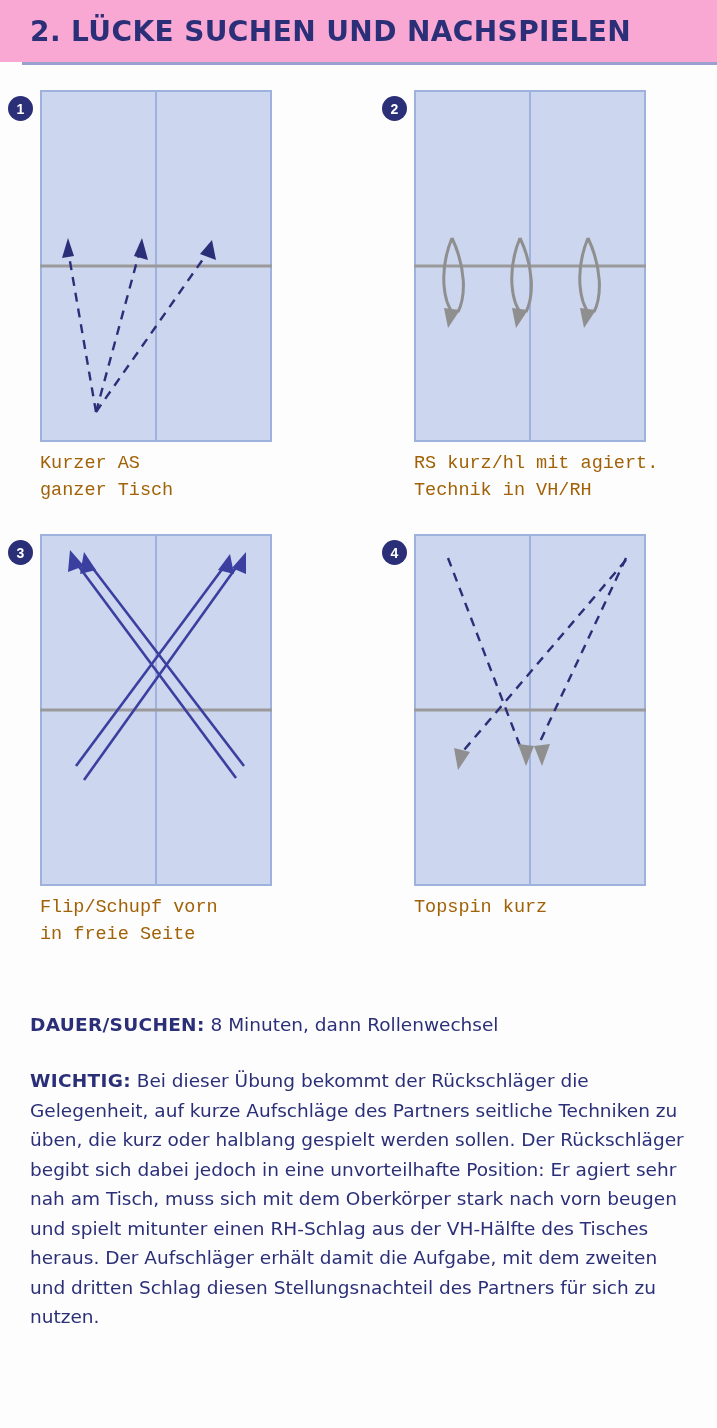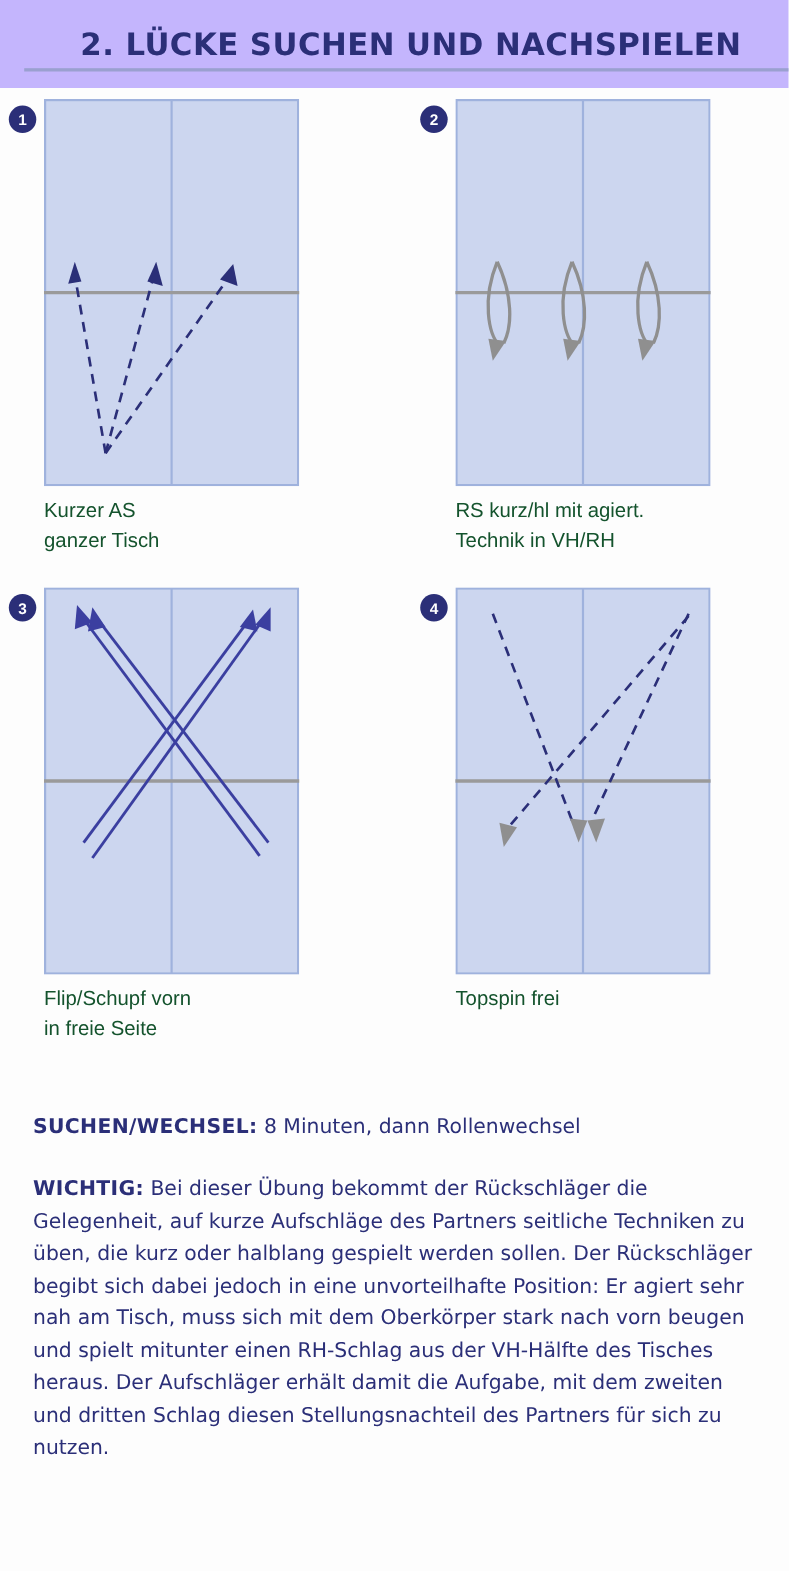--- a/index.html
+++ b/index.html
@@ -22,25 +22,24 @@
     background: #fdfdfd;
     overflow: hidden;
   }
 
   
   .header {
     position: absolute;
     left: 0;
     top: 0;
     width: 717px;
-    height: 80px;
-    background: #c4b5fd;
+    height: 62px;
+    background: #f9a8d4;
     display: flex;
     align-items: center;
-    justify-content: center;
   }
   .header-title {
     font-family: "DejaVu Sans", sans-serif;
     font-weight: bold;
     font-size: 28px;
     letter-spacing: 0.4px;
     color: #2b2f78;
     padding-left: 30px;
     white-space: nowrap;
   }
@@ -92,24 +91,24 @@
     width: 232px;
     height: 352px;
   }
   .table-svg { display: block; }
 
   .caption {
     position: absolute;
     left: 32px;
     top: 372px;
     width: 290px;
-    font-family: Liberation Sans, sans-serif;
+    font-family: Liberation Mono, monospace;
     font-size: 18.5px;
     line-height: 27px;
-    color: #14532d;
+    color: #a16207;
     white-space: pre-line;
   }
 
   
   .textblock {
     position: absolute;
     left: 30px;
     top: 1012px;
     width: 655px;
   }
@@ -232,27 +231,27 @@
             <line x1="212" y1="24" x2="124" y2="212"></line>
             <line x1="212" y1="26" x2="50" y2="216"></line>
           </g>
           <g fill="#8f8f8f">
             <polygon points="44,236 40,214 56,218"></polygon>
             <polygon points="112,232 104,210 120,212"></polygon>
             <polygon points="128,232 120,212 136,210"></polygon>
           </g>
         </svg>
       </div>
-      <div class="caption">Topspin frei</div>
+      <div class="caption">Topspin kurz</div>
     </div>
 
   </div>
 
   <div class="textblock">
     <div class="dauer">
-      <span class="lbl">SUCHEN/WECHSEL:</span><span> 8 Minuten, dann Rollenwechsel</span>
+      <span class="lbl">DAUER/SUCHEN:</span><span> 8 Minuten, dann Rollenwechsel</span>
     </div>
     <div class="wichtig">
       <span class="lbl">WICHTIG:</span><span class="body"> Bei dieser Übung bekommt der Rückschläger die Gelegenheit, auf kurze Aufschläge des Partners seitliche Techniken zu üben, die kurz oder halblang gespielt werden sollen. Der Rückschläger begibt sich dabei jedoch in eine unvorteilhafte Position: Er agiert sehr nah am Tisch, muss sich mit dem Oberkörper stark nach vorn beugen und spielt mitunter einen RH-Schlag aus der VH-Hälfte des Tisches heraus. Der Aufschläger erhält damit die Aufgabe, mit dem zweiten und dritten Schlag diesen Stellungsnachteil des Partners für sich zu nutzen.</span>
     </div>
   </div>
 
 </div>
 
 </body></html>

